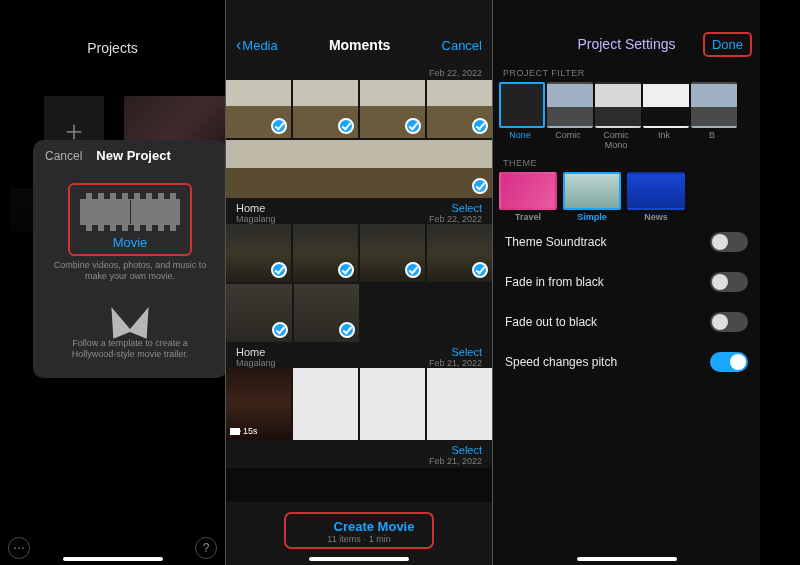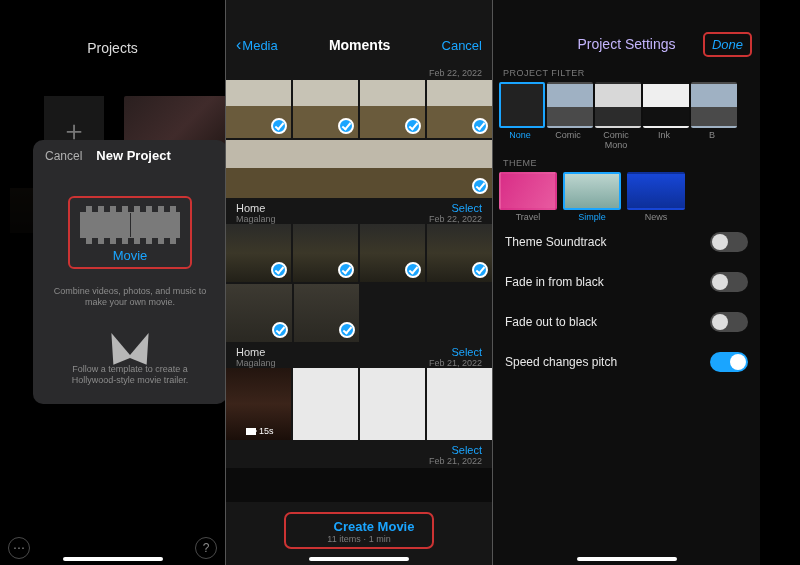--- a/index.html
+++ b/index.html
@@ -15,21 +15,21 @@
   .plus-tile { position:absolute; top:96px; left:44px; width:60px; height:70px; background:#181818; display:flex; align-items:center; justify-content:center; }
   .plus { color:#767676; font-size:28px; font-weight:200; }
   .face-tile { position:absolute; top:96px; left:124px; width:110px; height:70px; background:linear-gradient(135deg,#2a1f1f,#402b2b,#1a1210); border-radius:2px; }
   .strip { position:absolute; top:188px; left:10px; right:60px; height:45px; display:flex; gap:3px; opacity:0.22; }
   .strip div { flex:1; background:linear-gradient(#2a2218,#171310); }
   .modal { position:absolute; top:140px; left:33px; width:194px; background:#2a2a2c; border-radius:10px; padding-bottom:14px; }
   .modal-head { display:flex; align-items:center; padding:8px 12px 6px; }
   .modal-cancel { color:#b0b0b0; font-size:12px; }
   .modal-title { color:#fff; font-size:13px; font-weight:600; margin-left:14px; }
   .option { text-align:center; padding:10px 16px 4px; }
-  .movie-box { margin:17px auto; width:124px; border:2px solid #c33; border-radius:6px; padding:8px 6px 4px;}
+  .movie-box { margin:4px auto; width:124px; border:2px solid #c33; border-radius:6px; padding:8px 6px 4px;}
   .filmstrip { width:100px; height:38px; margin:0 auto 4px; background:#7a7a7a; position:relative; border-radius:2px; }
   .filmstrip::before, .filmstrip::after { content:""; position:absolute; left:0; right:0; height:6px; background:repeating-linear-gradient(90deg,#2a2a2c 0 6px,#7a7a7a 6px 12px); }
   .filmstrip::before { top:0; }
   .filmstrip::after { bottom:0; }
   .filmstrip .mid { position:absolute; top:7px; bottom:7px; left:50%; width:1px; background:#2a2a2c; }
   .opt-title { color:#1aa5ff; font-size:13px; margin-top:2px; }
   .opt-desc { color:#8b8b8b; font-size:9px; line-height:11px; margin-top:2px; }
   .spotlights { width:50px; height:34px; margin:6px auto 2px; position:relative; }
   .beam { position:absolute; bottom:0; width:0; height:0; border-style:solid; }
   .beam.l { left:2px; border-width:0 10px 30px 10px; border-color:transparent transparent #b7b7b7 transparent; transform:rotate(-22deg); }
@@ -49,51 +49,51 @@
   .sec-sel { color:#1aa5ff; font-size:11px; }
   .grid4 { display:flex; gap:2px; padding:0 0 2px; }
   .thumb { flex:1; height:58px; background:linear-gradient(#3b3528,#2a261d); position:relative; }
   .thumb.tall { height:72px; }
   .thumb.room { background:linear-gradient(#c7c3b5 0 45%,#6a5b3c 45% 100%); }
   .thumb.room2 { background:linear-gradient(#bfb9aa 0 48%, #5a4c30 48% 100%); }
   .thumb.desk { background:linear-gradient(#2b2b29,#3b3728,#222018); }
   .thumb.papers { background:linear-gradient(#3d3a32,#2a2822); }
   .thumb.white { background:#e9e9e9; }
   .thumb.face { background:linear-gradient(#23150f,#3b241a,#1a0e09); }
-  .badge { position:absolute; left:4px; bottom:4px; display:flex; align-items:center; gap:3px;margin-left:16px; }
+  .badge { position:absolute; left:4px; bottom:4px; display:flex; align-items:center; gap:3px; }
   .vid-ico { width:10px; height:7px; background:#fff; position:relative; }
   .vid-ico::after { content:""; position:absolute; right:-4px; top:0; border:3.5px solid transparent; border-left-color:#fff; }
   .dur { color:#fff; font-size:9px; }
   .check { position:absolute; right:4px; bottom:4px; width:16px; height:16px; border-radius:50%; background:#1aa5ff; border:2px solid #fff; }
   .check::after { content:""; position:absolute; left:4px; top:1px; width:3px; height:7px; border:solid #fff; border-width:0 2px 2px 0; transform:rotate(40deg); }
   .solo { width:66px; margin-left:0; }
   .create-wrap { position:absolute; left:0; right:0; bottom:16px; text-align:center; }
   .create-btn { display:inline-block; border:2px solid #c33; border-radius:7px; padding:5px 18px 3px; }
   .create-t { color:#1aa5ff; font-size:13px; font-weight:600;margin-left:30px; }
   .create-s { color:#7d7d7d; font-size:9px; }
   .darkband { height:34px; background:#0b0b0b; margin-top:2px; }
 
   
   .p3-head { display:flex; align-items:center; justify-content:center; padding:36px 10px 8px; position:relative; }
   .p3-title { color:#c4b5fd; font-size:14px; }
-  .done { position:absolute; right:8px; top:32px; border:2px solid #c33; border-radius:5px; padding:3px 7px; color:#1aa5ff; font-size:13px;font-style:italic; }
+  .done { position:absolute; right:8px; top:32px; border:2px solid #c33; border-radius:5px; padding:3px 7px; color:#1aa5ff; font-size:13px; }
   .sec-header { color:#7a7a7a; font-size:9px; letter-spacing:0.5px; padding:8px 10px 4px; text-transform:uppercase; }
   .hstrip { display:flex; gap:6px; padding:0 6px; overflow:hidden; }
   .filter { width:42px; text-align:center; }
   .filter .sw { width:46px; height:46px; border-radius:2px; background:#333; border:2px solid transparent; }
   .filter.sel .sw { border-color:#1aa5ff; background:#222; }
   .filter .lb { font-size:9px; color:#8a8a8a; margin-top:2px; }
   .filter.sel .lb { color:#1aa5ff; }
   .sw.mount { background:linear-gradient(#9fb1c3 0 55%,#4a4a4a 55% 100%); }
   .sw.mono  { background:linear-gradient(#d8d8d8 0 55%,#2c2c2c 55% 100%); }
   .sw.ink   { background:linear-gradient(#efefef 0 55%,#111 55% 100%); }
   .theme { width:58px; text-align:center; }
   .theme .tw { width:58px; height:38px; border:2px solid transparent; border-radius:2px; }
   .theme.sel .tw { border-color:#1aa5ff; }
-  .theme .lb { font-size:9px; color:#8a8a8a; margin-top:2px; }
+  .theme .lb { font-size:9px; color:#8a8a8a; margin-top:2px;font-weight:bold; }
   .theme.sel .lb { color:#1aa5ff; }
   .tw.travel { background:linear-gradient(120deg,#d92e87,#e85aa0);}
   .tw.simple { background:linear-gradient(#bcd5cf,#7fa79f);}
   .tw.news { background:linear-gradient(#1746d6,#0d2f99);}
   .row { display:flex; align-items:center; justify-content:space-between; padding:10px 12px; color:#e8e8e8; font-size:12px; }
   .toggle { width:38px; height:20px; border-radius:10px; background:#4a4a4a; position:relative; }
   .toggle::after { content:""; position:absolute; top:2px; left:2px; width:16px; height:16px; border-radius:50%; background:#ddd; }
   .toggle.on { background:#1aa5ff; }
   .toggle.on::after { left:auto; right:2px; background:#fff; }
 </style>

